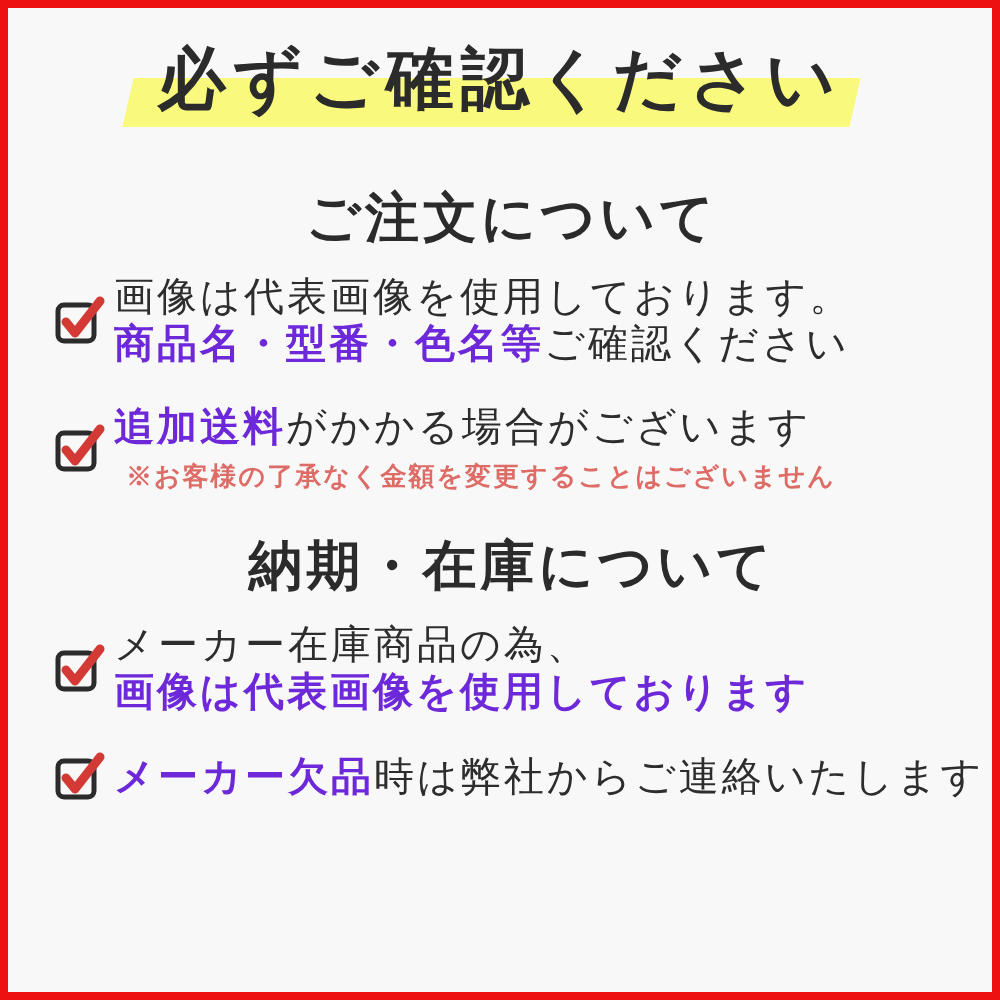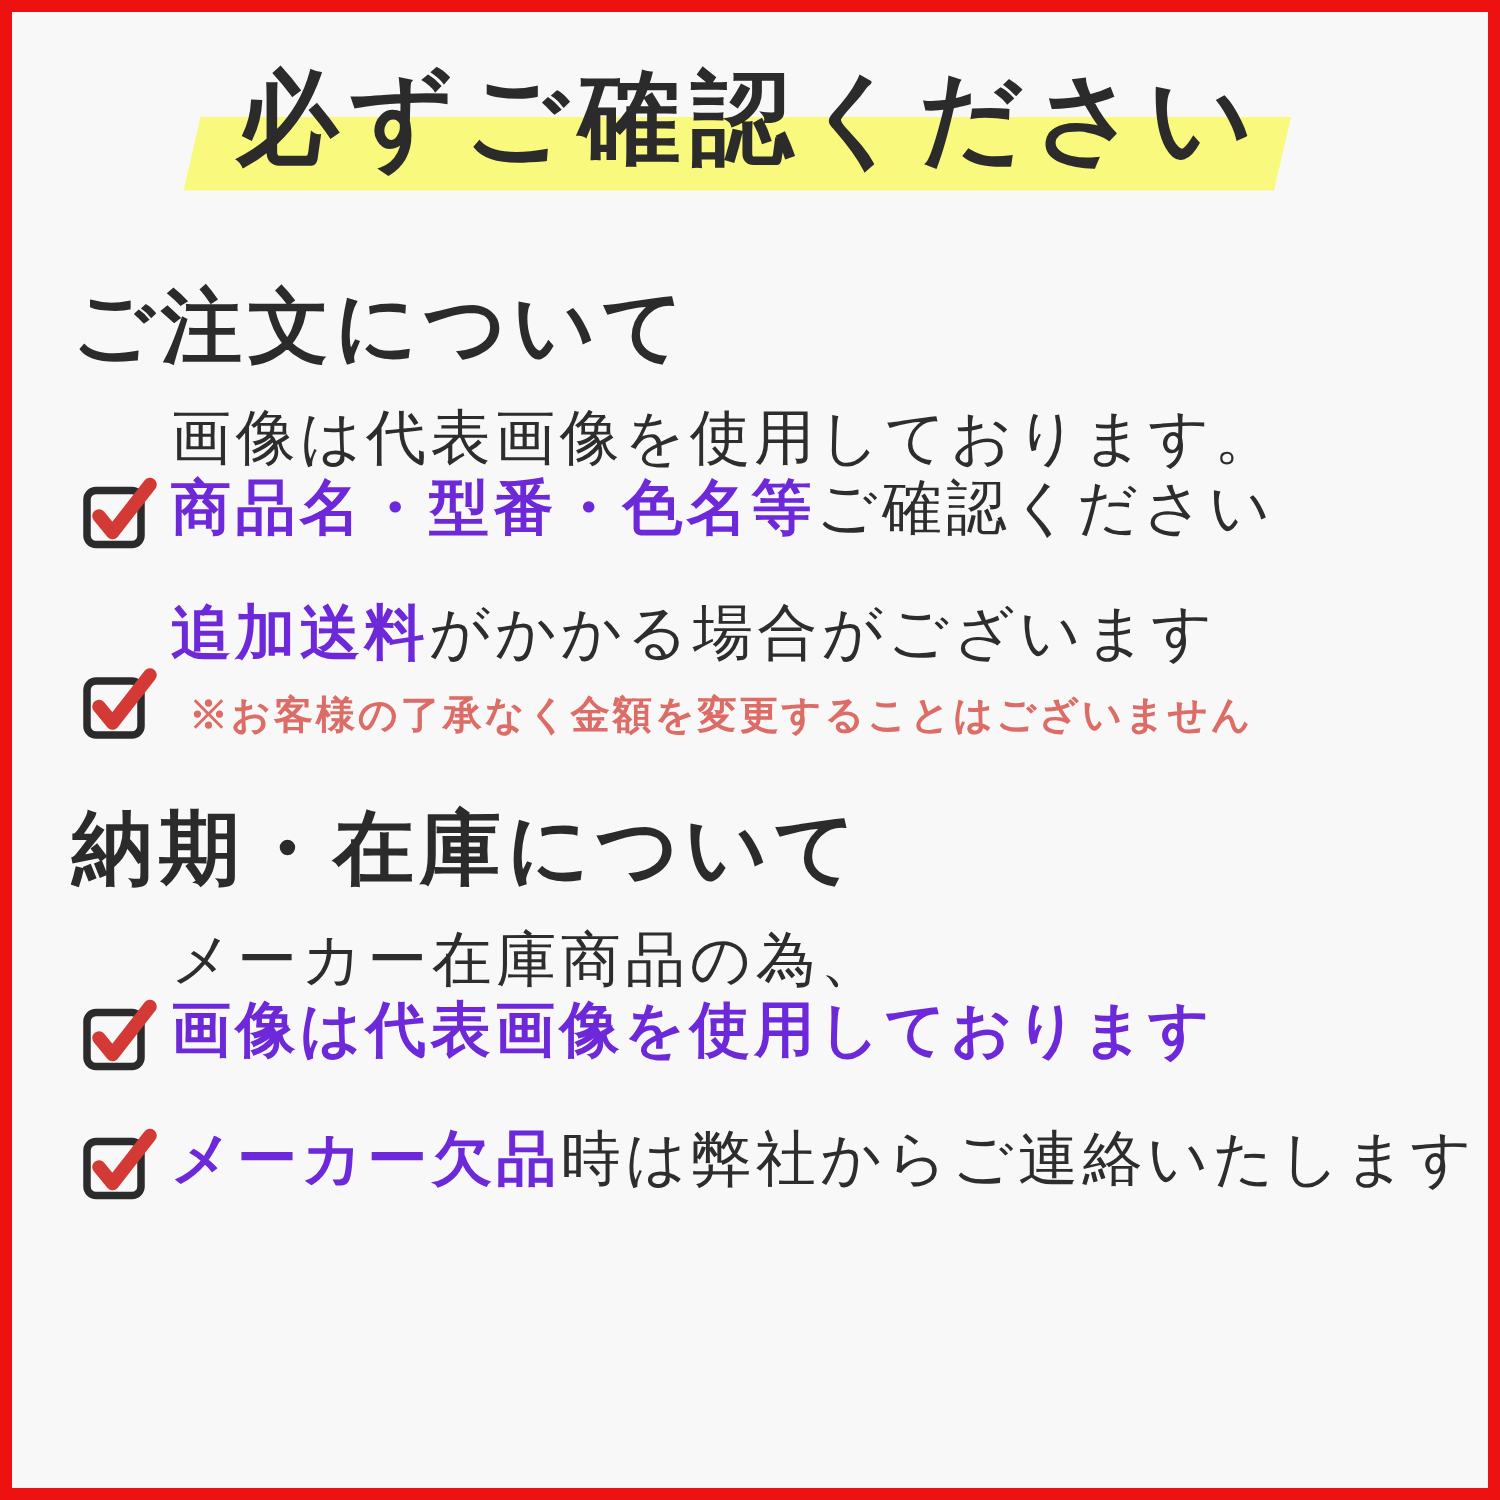--- a/index.html
+++ b/index.html
@@ -3,42 +3,42 @@
 <meta charset="utf-8">
 <style>
   html,body{margin:0;padding:0;}
   body{width:1000px;height:1000px;background:#ffffff;}
   .frame{
     box-sizing:border-box;
     width:1000px;height:1000px;
     border:8px solid #ee1111;
     background:#f8f8f8;
     overflow:hidden;
-    font-family:Liberation Mono, monospace;
+    font-family:Liberation Sans, sans-serif;
     color:#2d2d2d;
   }
   
   .title-row{text-align:center;margin-top:26px;height:112px;}
   .title-inner{position:relative;display:inline-block;}
   .title-hl{
     position:absolute;left:-30px;right:-12px;top:48%;height:54%;
     background:#f9f97d;transform:skewX(-13deg);
   }
   .title-text{
     position:relative;font-size:68px;font-weight:bold;
     letter-spacing:7px;color:#2b2b2b;white-space:nowrap;
   }
   
   .heading{
     font-size:54px;font-weight:bold;letter-spacing:4px;
-    margin:36px 0 18px 40px;color:#2b2b2b;
+    margin:36px 0 18px 24px;color:#2b2b2b;text-align:center;
   }
   .heading.second{margin-top:18px;}
   
-  .item{display:flex;align-items:flex-end;margin:0 16px 36px 46px;}
+  .item{display:flex;align-items:center;margin:0 16px 36px 46px;}
   .cbx{flex:none;width:52px;height:50px;margin-right:8px;margin-top:0;}
   .txt{min-width:0;}
   .ln{font-size:40px;letter-spacing:3px;line-height:1.17;white-space:nowrap;}
   .red{color:#6d28d9;font-weight:bold;}
   .black{color:#2d2d2d;}
   .note{
     font-size:26px;font-weight:bold;color:#dd6b66;
     letter-spacing:2px;margin-top:10px;margin-left:12px;white-space:nowrap;
   }
   .item.last{margin-bottom:0;}

